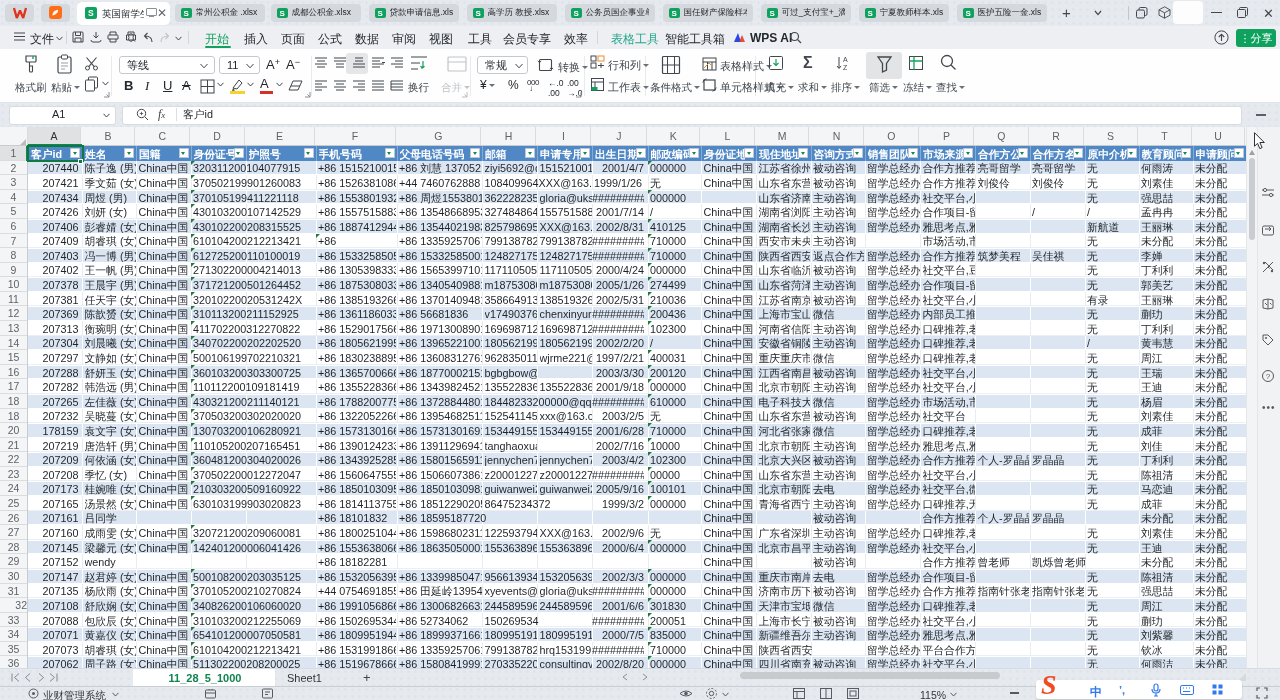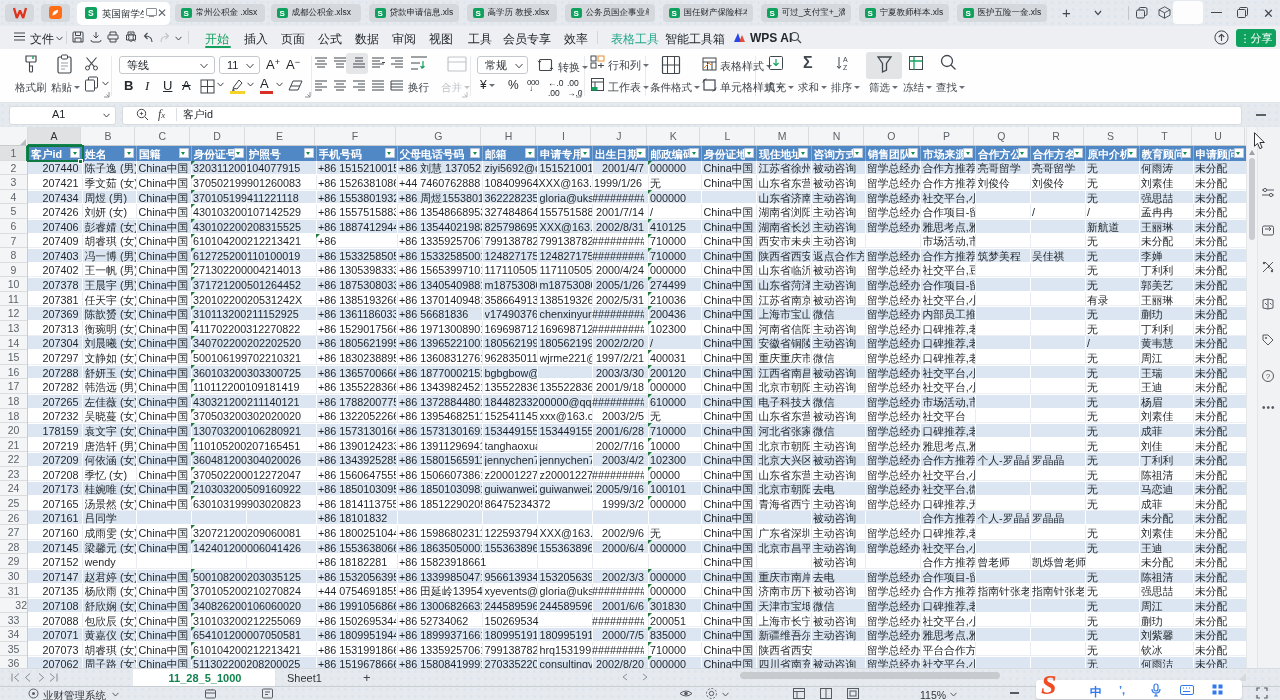--- a/index.html
+++ b/index.html
@@ -1843,20 +1843,21 @@
 <div class="cell" style="left:867.00px;top:496.84px;width:52.50px">留学总经办</div>
 <div class="cell" style="left:922.50px;top:496.84px;width:52.00px">口碑推荐,无</div>
 <div class="cell" style="left:1087.00px;top:496.84px;width:51.00px">无</div>
 <div class="cell" style="left:1141.00px;top:496.84px;width:51.00px">成菲</div>
 <div class="cell" style="left:1195.00px;top:496.84px;width:50.00px">未分配</div>
 <div class="tri" style="left:190.50px;top:496.04px"></div>
 <div class="tri" style="left:647.50px;top:496.04px"></div>
 <div class="cell" style="left:28.00px;top:511.43px;width:50.50px;text-align:right">207161</div>
 <div class="cell" style="left:84.50px;top:511.43px;width:230.50px">吕同学</div>
 <div class="cell" style="left:318.00px;top:511.43px;width:78.00px">+86 18101832</div>
+<div class="cell" style="left:399.00px;top:511.43px;width:301.50px">+86 18595187720</div>
 <div class="cell" style="left:703.50px;top:511.43px;width:106.50px">China中国</div>
 <div class="cell" style="left:813.00px;top:511.43px;width:106.50px">被动咨询</div>
 <div class="cell" style="left:922.50px;top:511.43px;width:52.00px">合作方推荐,个人</div>
 <div class="cell" style="left:977.50px;top:511.43px;width:51.50px">个人-罗晶晶</div>
 <div class="cell" style="left:1032.00px;top:511.43px;width:106.00px">罗晶晶</div>
 <div class="cell" style="left:1141.00px;top:511.43px;width:51.00px">未分配</div>
 <div class="cell" style="left:1195.00px;top:511.43px;width:50.00px">未分配</div>
 <div class="cell" style="left:28.00px;top:526.01px;width:50.50px;text-align:right">207160</div>
 <div class="cell" style="left:84.50px;top:526.01px;width:51.00px">成雨雯 (女)</div>
 <div class="cell" style="left:138.50px;top:526.01px;width:51.50px">China中国</div>
@@ -1892,21 +1893,20 @@
 <div class="cell" style="left:867.00px;top:540.60px;width:52.50px">留学总经办</div>
 <div class="cell" style="left:922.50px;top:540.60px;width:52.00px">社交平台,小红书</div>
 <div class="cell" style="left:1087.00px;top:540.60px;width:51.00px">无</div>
 <div class="cell" style="left:1141.00px;top:540.60px;width:51.00px">王迪</div>
 <div class="cell" style="left:1195.00px;top:540.60px;width:50.00px">未分配</div>
 <div class="tri" style="left:190.50px;top:539.80px"></div>
 <div class="tri" style="left:647.50px;top:539.80px"></div>
 <div class="cell" style="left:28.00px;top:555.18px;width:50.50px;text-align:right">207152</div>
 <div class="cell" style="left:84.50px;top:555.18px;width:230.50px">wendy</div>
 <div class="cell" style="left:318.00px;top:555.18px;width:78.00px">+86 18182281</div>
-<div class="cell" style="left:399.00px;top:555.18px;width:301.50px">+86 15823918661</div>
 <div class="cell" style="left:703.50px;top:555.18px;width:106.50px">China中国</div>
 <div class="cell" style="left:813.00px;top:555.18px;width:106.50px">被动咨询</div>
 <div class="cell" style="left:922.50px;top:555.18px;width:52.00px">合作方推荐,曾老</div>
 <div class="cell" style="left:977.50px;top:555.18px;width:51.50px">曾老师</div>
 <div class="cell" style="left:1032.00px;top:555.18px;width:106.00px">凯烁曾老师</div>
 <div class="cell" style="left:1141.00px;top:555.18px;width:51.00px">未分配</div>
 <div class="cell" style="left:1195.00px;top:555.18px;width:50.00px">未分配</div>
 <div class="cell" style="left:28.00px;top:569.76px;width:50.50px;text-align:right">207147</div>
 <div class="cell" style="left:84.50px;top:569.76px;width:51.00px">赵君婷 (女)</div>
 <div class="cell" style="left:138.50px;top:569.76px;width:51.50px">China中国</div>

